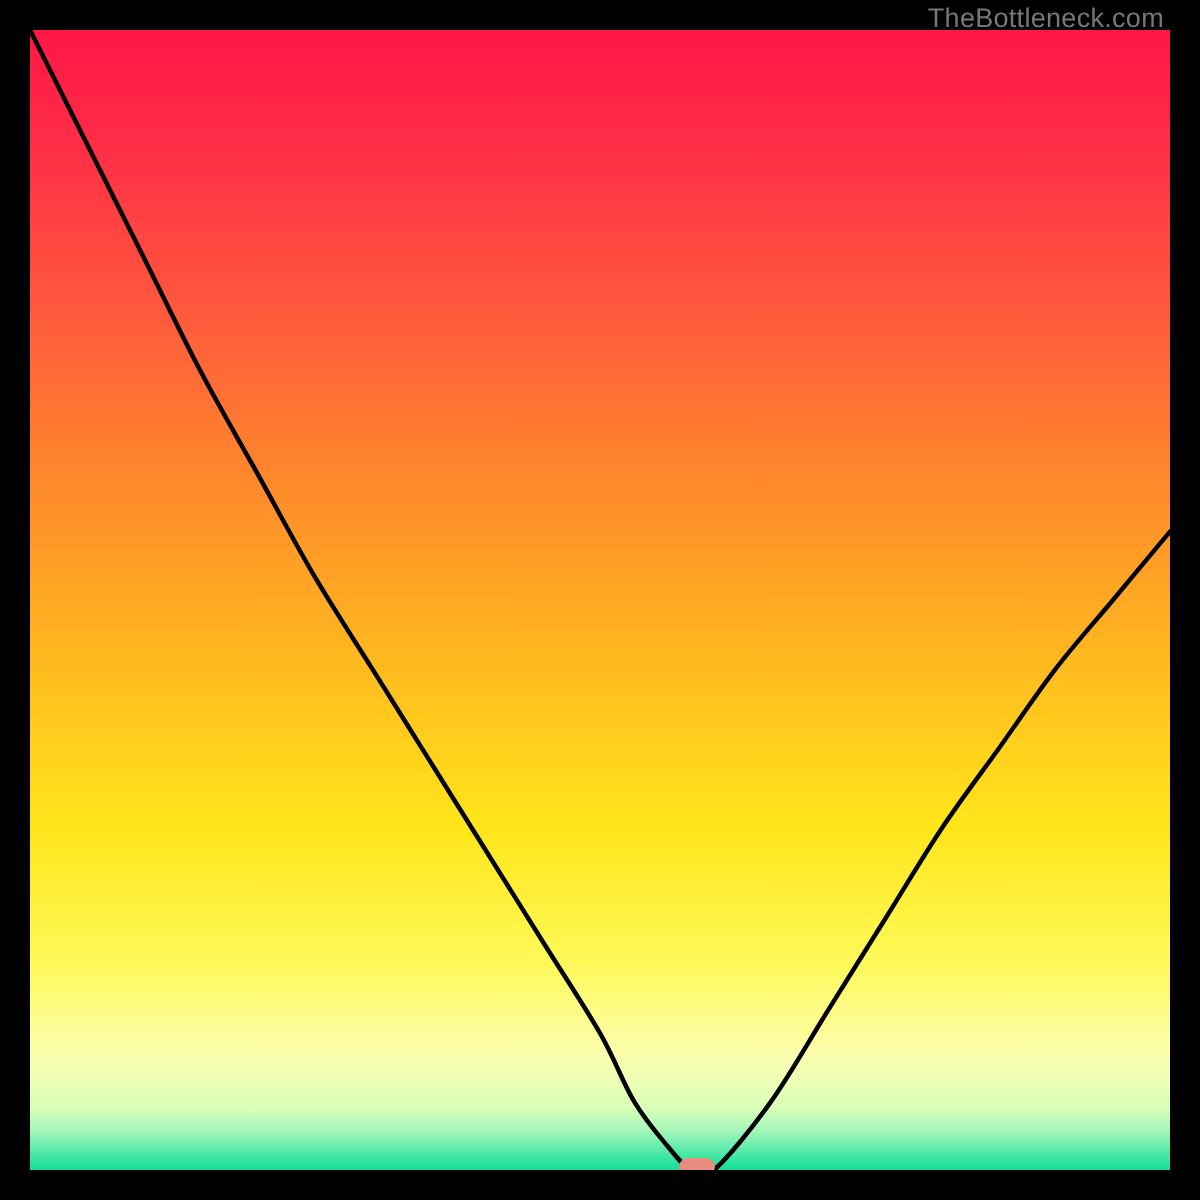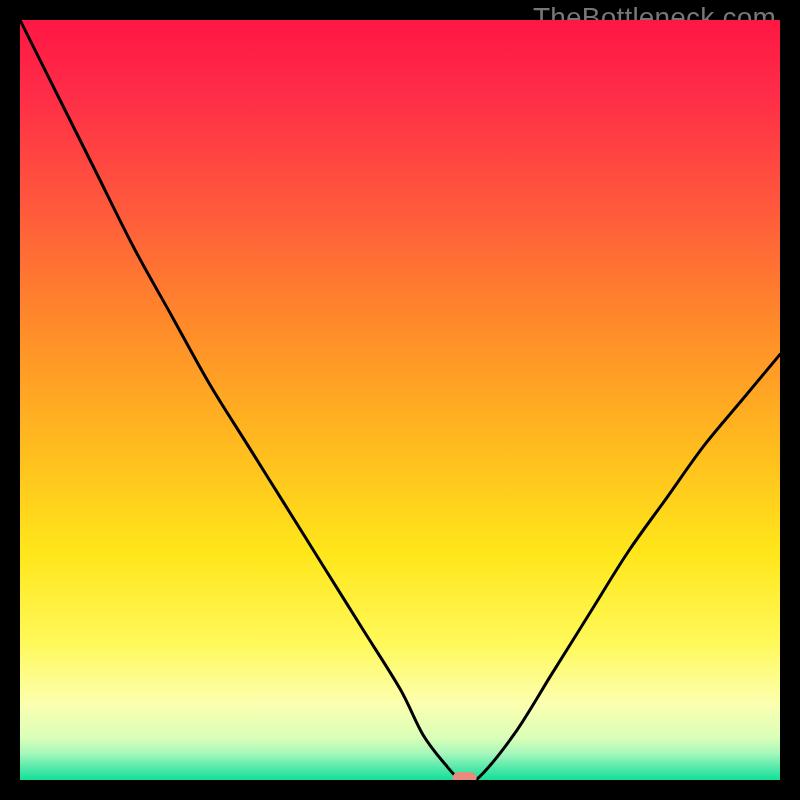--- a/index.html
+++ b/index.html
@@ -24,21 +24,21 @@
     left: 0;
     top: 0;
     width: 760px;
     height: 760px;
   }
   .watermark {
     position: absolute;
     top: 2px;
     right: 24px;
     color: #777;
-    font-size: 28px;
+    font-size: 18px;
     font-weight: 500;
     letter-spacing: 0.2px;
     user-select: none;
   }
   svg { display: block; }
 </style>
 </head>
 <body>
 
 <div class="watermark">TheBottleneck.com</div>

